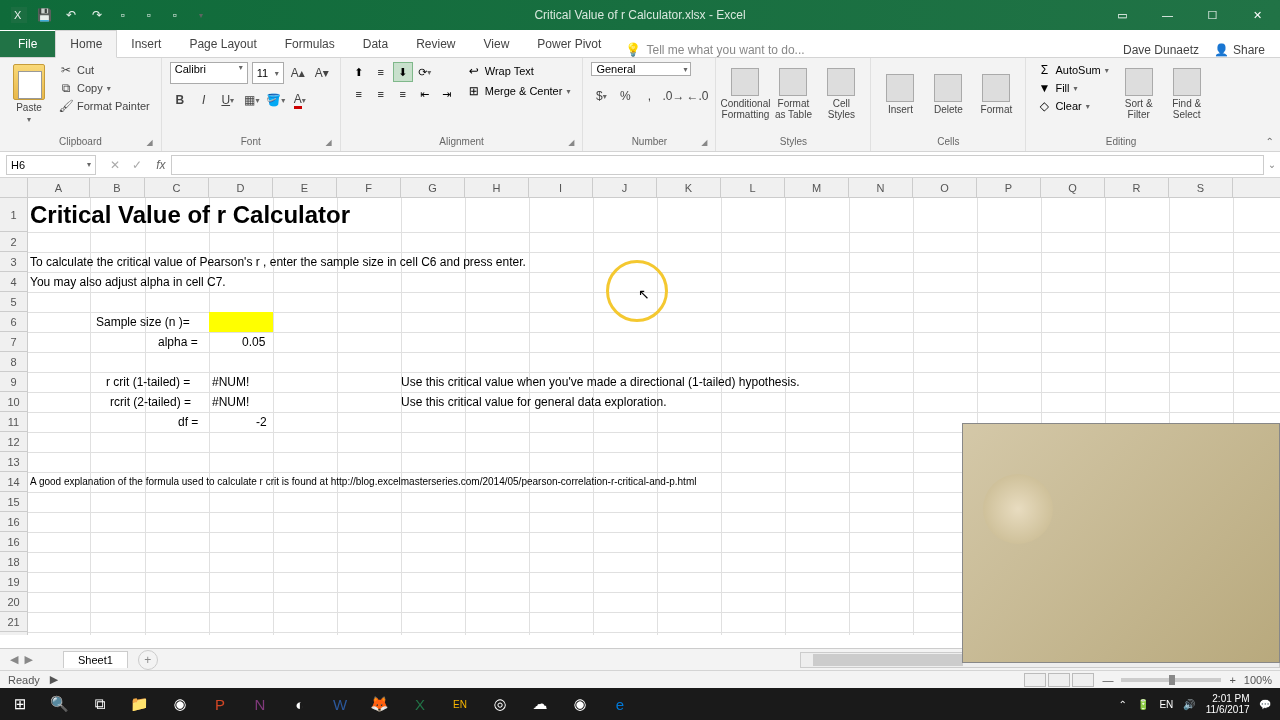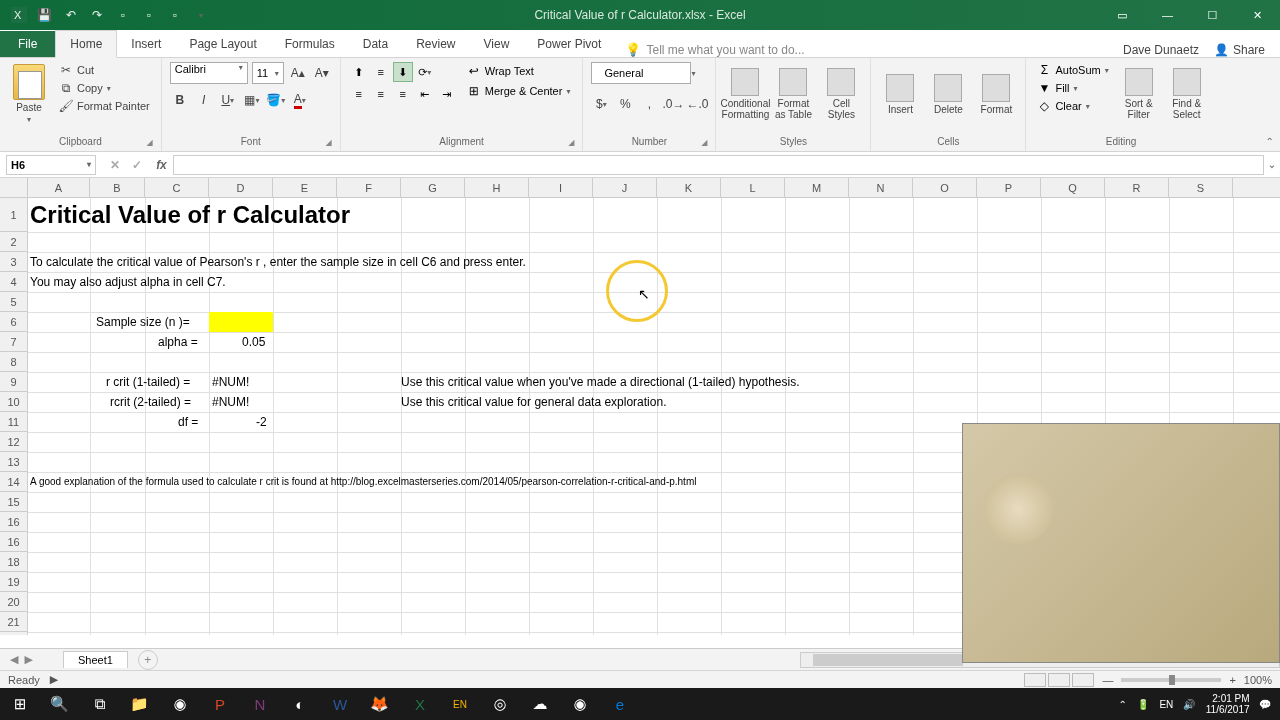--- a/index.html
+++ b/index.html
@@ -40,31 +40,31 @@
 .font-select { width: 78px; height: 22px; border: 1px solid #ababab; background: #fff; font-size: 11px; padding: 0 4px; display: flex; align-items: flex-start; justify-content: space-between; }
 .size-select { width: 32px; height: 22px; border: 1px solid #ababab; background: #fff; font-size: 11px; padding: 0 4px; display: flex; align-items: center; justify-content: space-between; }
 .fbtn { width: 20px; height: 20px; display: flex; align-items: center; justify-content: center; font-size: 12px; color: #444; }
 .underline-red { border-bottom: 3px solid #c00; }
 .align-grid { display: flex; flex-direction: column; gap: 2px; }
 .align-row { display: flex; gap: 2px; }
 .abtn { width: 20px; height: 20px; display: flex; align-items: center; justify-content: center; font-size: 11px; }
 .abtn.active { background: #c8e0cc; border: 1px solid #7fb88a; }
 .wrap-merge { display: flex; flex-direction: column; gap: 2px; font-size: 11px; }
 .wrap-merge div { display: flex; align-items: center; gap: 4px; padding: 2px 4px; }
-.num-select { width: 100px; height: 22px; border: 1px solid #ababab; background: #fff; font-size: 11px; padding: 0 12px; display: flex; align-items: center; justify-content: space-between; gap: 48px; }
+.num-select { width: 100px; height: 14px; border: 1px solid #ababab; background: #fff; font-size: 11px; padding: 0 4px; display: flex; align-items: center; justify-content: space-between; gap: 48px; }
 .num-btns { display: flex; gap: 4px; margin-top: 4px; }
 .styles-group { display: flex; }
 .cells-group { display: flex; gap: 6px; }
 .edit-col { display: flex; flex-direction: column; gap: 2px; font-size: 11px; }
 .edit-col div { display: flex; align-items: center; gap: 4px; padding: 1px 3px; }
 .sortfind { display: flex; gap: 6px; }
 .collapse-ribbon { position: absolute; right: 6px; bottom: 4px; font-size: 10px; color: #666; }
 
 
-.formula-bar { height: 26px; border-bottom: 1px solid #d4d4d4; display: flex; align-items: center; font-weight: bold; }
+.formula-bar { height: 26px; border-bottom: 1px solid #d4d4d4; display: flex; align-items: center; }
 .namebox { width: 90px; height: 20px; border: 1px solid #ccc; margin-left: 6px; font-size: 11px; padding: 0 4px; display: flex; align-items: center; justify-content: space-between; }
 .fb-btns { display: flex; gap: 12px; margin: 0 14px; color: #aaa; font-size: 12px; }
 .fx { font-style: italic; font-size: 12px; color: #666; margin-right: 6px; }
 .formula-input { flex: 1; height: 20px; border: 1px solid #ccc; }
 .fb-expand { width: 16px; text-align: center; color: #888; font-size: 10px; }
 
 
 .grid-area { position: absolute; top: 178px; left: 0; right: 0; bottom: 85px; overflow: hidden; }
 .col-headers { height: 20px; display: flex; background: #f0f0f0; border-bottom: 1px solid #ccc; }
 .corner { width: 28px; border-right: 1px solid #ccc; background: #f0f0f0; }

